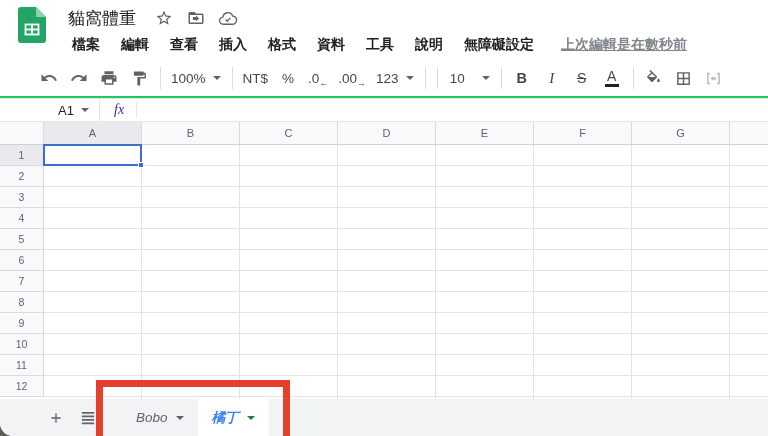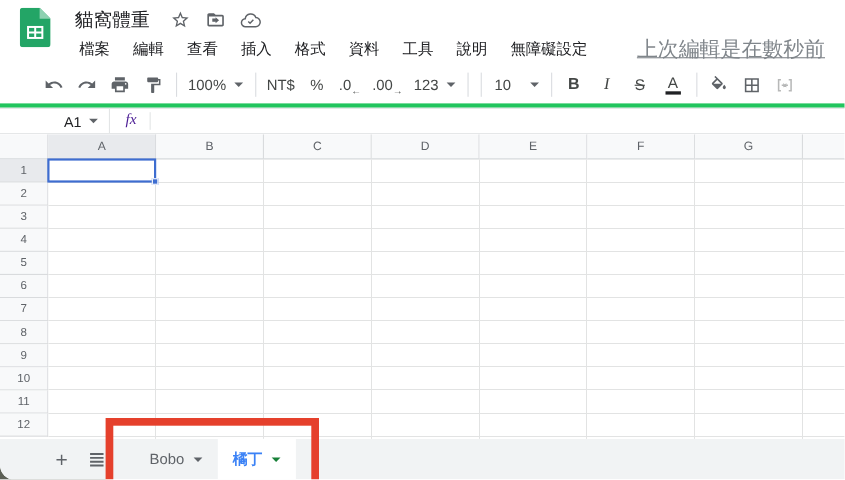--- a/index.html
+++ b/index.html
@@ -9,27 +9,27 @@
   .backdrop-dark { position:absolute; left:0; bottom:0; width:96px; height:15px; background:#5c6056; z-index:0; }
   .app { position:absolute; inset:0; background:#fff; z-index:1; overflow:hidden; border-bottom-left-radius:13px; }
 
   
   .topbar { position:absolute; left:0; top:0; width:768px; height:60px; background:#fff; }
   .logo { position:absolute; left:18px; top:7px; width:28px; height:36px; cursor:pointer; }
   .title-block { position:absolute; left:68px; top:4px; }
   .title-row { display:flex; align-items:center; height:28px; }
   .doc-title { font-size:17px; color:#202124; margin-right:16px; cursor:text;text-align:center; }
   .tb-icon { display:inline-flex; width:24px; height:24px; align-items:center; justify-content:center; margin-right:8px; cursor:pointer; }
-  .menu-bar { display:flex; align-items:center; height:24px; margin-top:1px; }
+  .menu-bar { display:flex; align-items:center; height:24px; margin-top:1px;font-weight:bold; }
   .menu-items { display:flex; }
   .menu-item { font-size:14px; color:#202124; margin-right:13px; padding:2px 4px; border-radius:4px; cursor:pointer; white-space:nowrap; }
-  .last-edit { font-size:19px; color:#80868b; text-decoration:underline; margin-left:28px; cursor:pointer; white-space:nowrap; }
-
-  
-  .toolbar { position:absolute; left:0; top:60px; width:768px; height:38px; background:#fff; border-bottom:4px solid #22c55e;
+  .last-edit { font-size:14px; color:#80868b; text-decoration:underline; margin-left:10px; cursor:pointer; white-space:nowrap; }
+
+  
+  .toolbar { position:absolute; left:0; top:60px; width:768px; height:38px; background:#fff; border-bottom:2px solid #22c55e;
              display:flex; align-items:center; padding-left:36px; color:#5f6368; }
   .tbtn { display:inline-flex; align-items:center; justify-content:center; height:26px; min-width:26px; padding:0 3px;
           border-radius:4px; cursor:pointer; margin-right:4px; font-size:13.5px; color:#444746; white-space:nowrap; }
   .tbtn svg { display:block; }
   .vdiv { width:1px; height:22px; background:#dadce0; margin:0 7px 0 4px; flex:0 0 auto; }
   .caret { width:0; height:0; border-left:4px solid transparent; border-right:4px solid transparent; border-top:4.5px solid #5f6368; margin-left:7px; }
   .mini-arrow { font-size:9px; position:relative; top:5px; color:#444746; }
   .btn-b { font-weight:700; font-size:14.5px; }
   .btn-i { font-style:italic; font-family:"Liberation Serif", serif; font-size:15px; }
   .btn-s { text-decoration:line-through; font-size:14px; }
@@ -66,21 +66,21 @@
     background-image:
       repeating-linear-gradient(to right, transparent 0px, transparent 97px, #e2e3e3 97px, #e2e3e3 98px),
       repeating-linear-gradient(to bottom, transparent 0px, transparent 20px, #e2e3e3 20px, #e2e3e3 21px); }
   .selection { position:absolute; left:-1px; top:-1px; width:99px; height:22px; border:2px solid #3e6dd0; }
   .fill-handle { position:absolute; right:-4px; bottom:-4px; width:6px; height:6px; background:#3e6dd0; border:1px solid #fff; }
 
   
   .sheetbar { position:absolute; left:0; top:399px; width:768px; height:37px; background:#f1f3f4;
               display:flex; align-items:center; padding-left:44px; border-bottom-left-radius:13px; }
   .bar-btn { display:flex; align-items:center; justify-content:center; width:24px; height:24px; border-radius:50%; cursor:pointer; margin-right:8px; }
-  .tabs { display:flex; align-items:stretch; height:100%; margin-left:14px; }
+  .tabs { display:flex; align-items:stretch; height:100%; margin-left:14px;font-style:italic; }
   .tab { display:flex; align-items:center; padding:0 14px; gap:8px; cursor:pointer; }
   .tab .tab-label { font-size:13.5px; color:#5f6368; font-weight:500; }
   .tab .caret { margin-left:0; }
   .tab.active { background:#ffffff; }
   .tab.active .tab-label { color:#3b82f6; font-weight:700; }
   .tab.active .caret { border-top-color:#188038; }
 
   
   .red-annotation { position:absolute; left:96px; top:380px; width:194px; height:70px;
                     border:7px solid #e5402c; z-index:9; pointer-events:none; }

